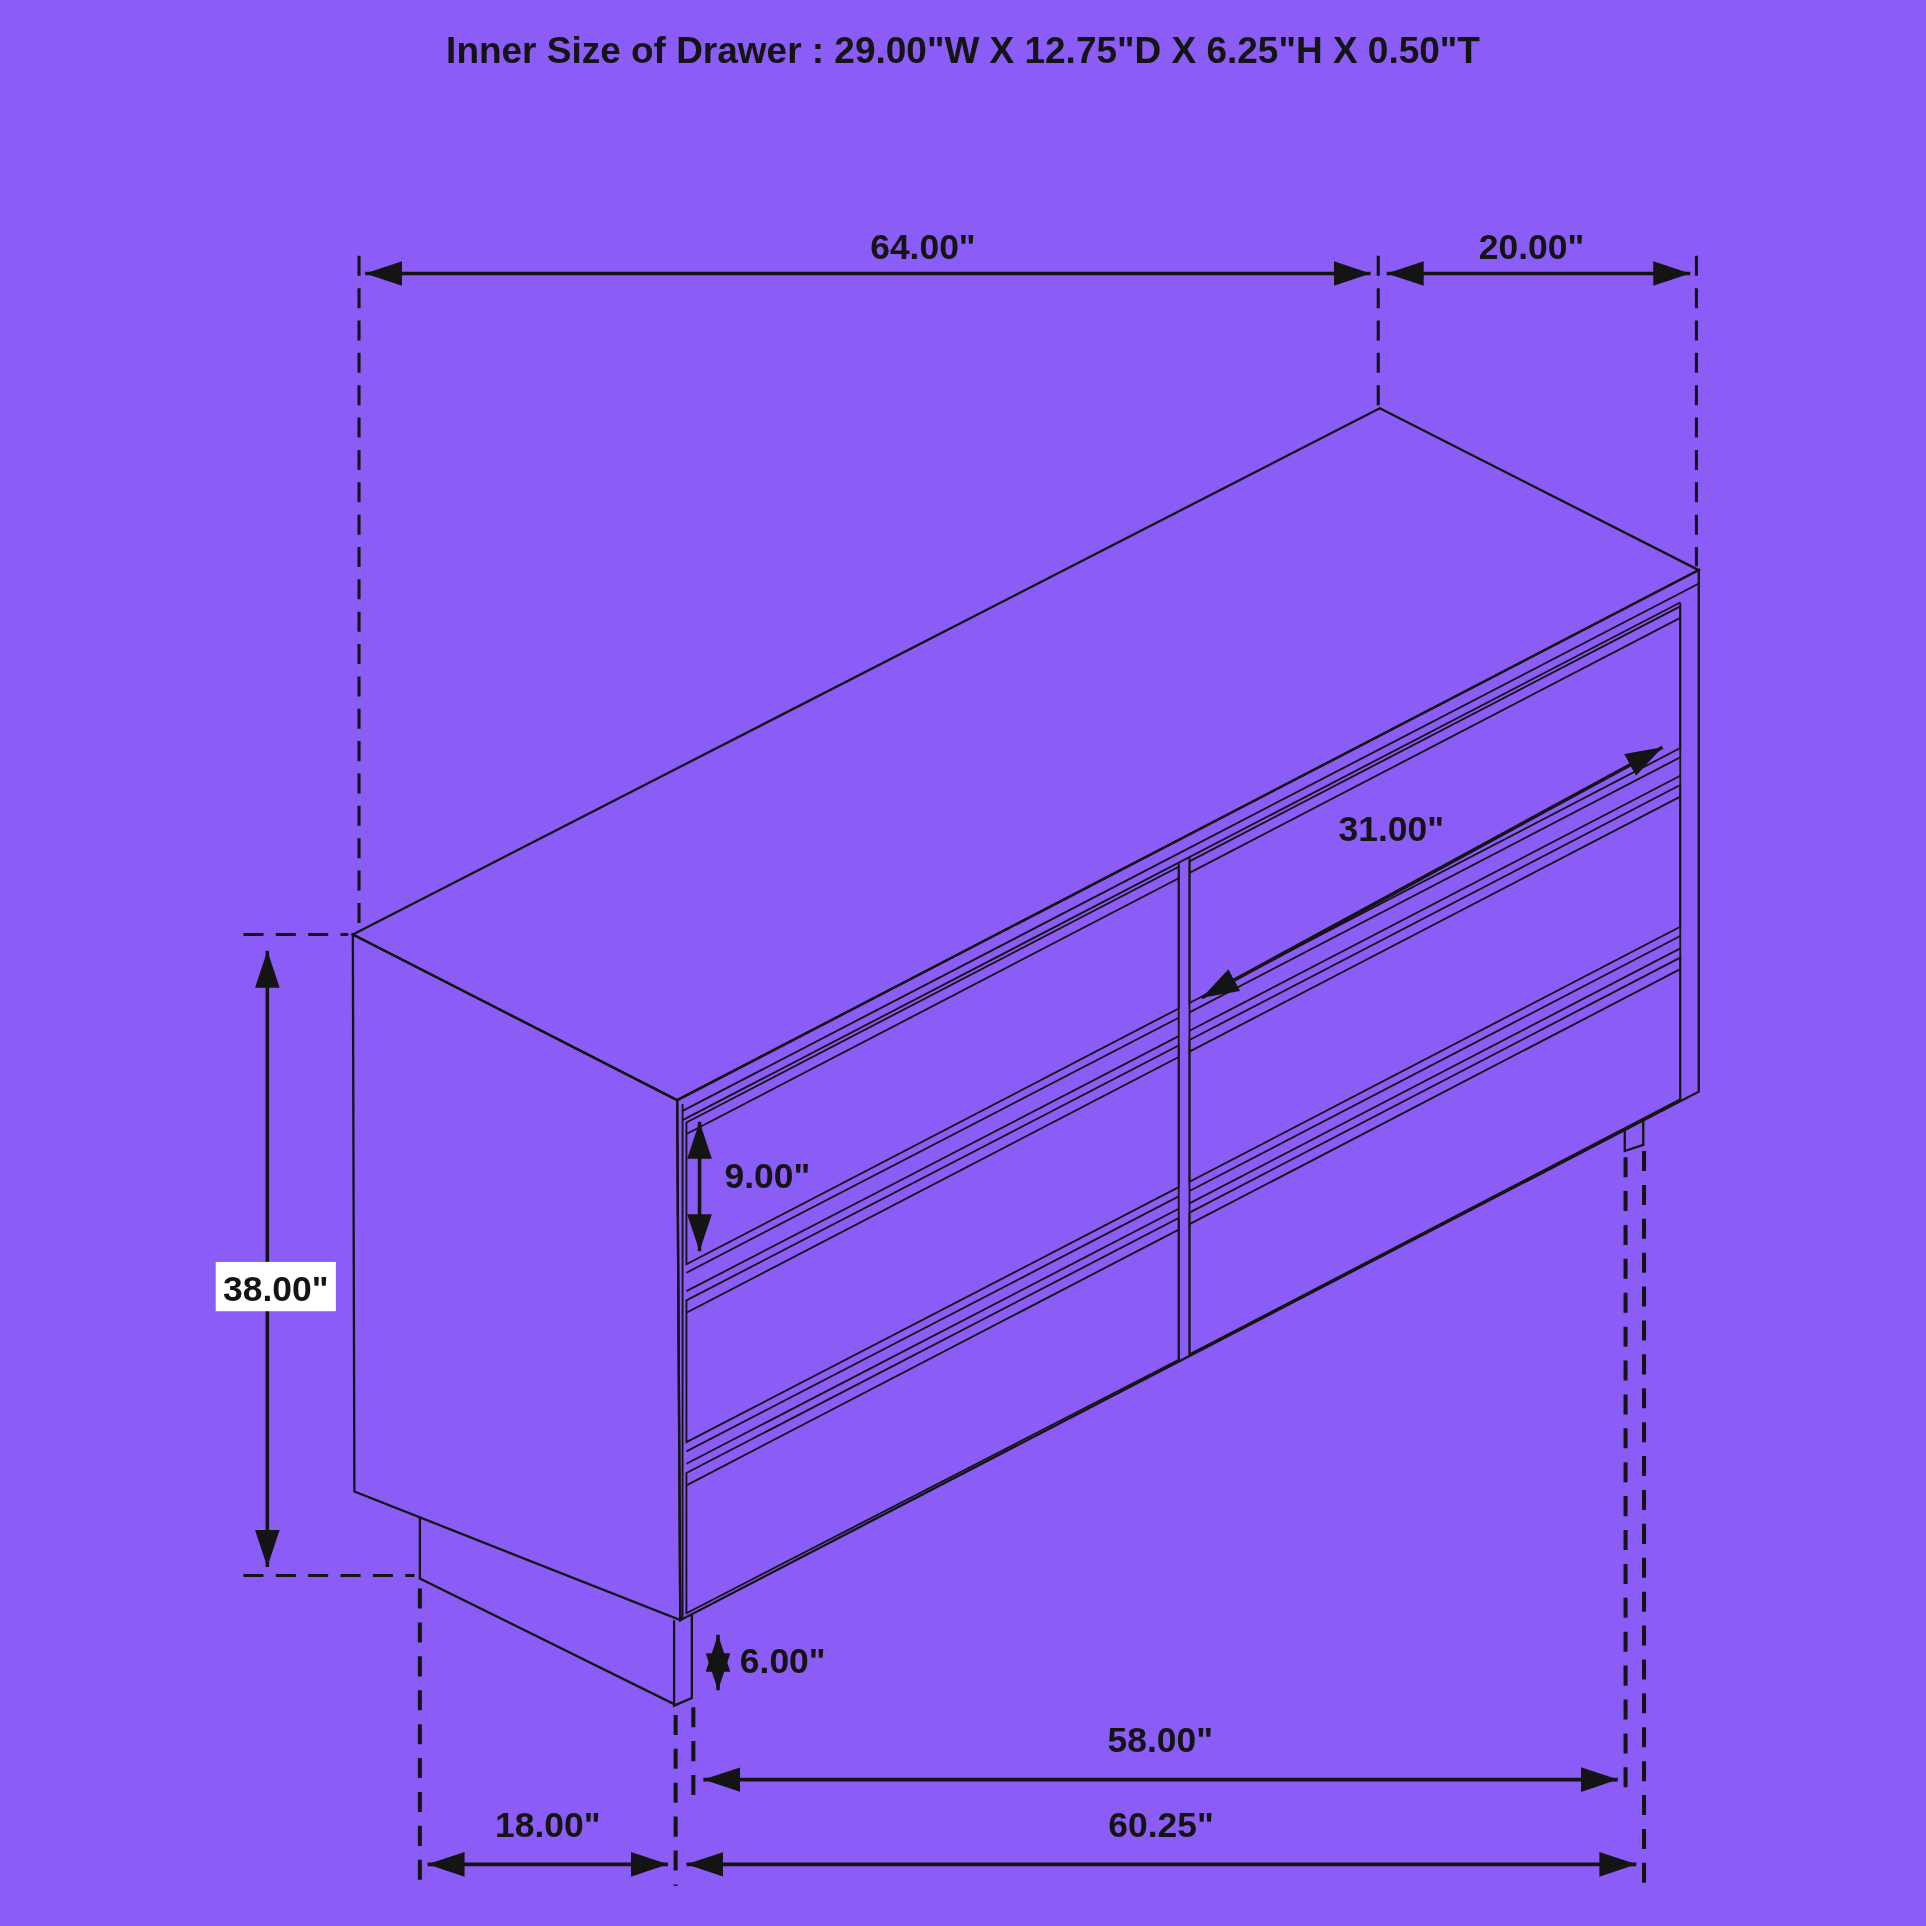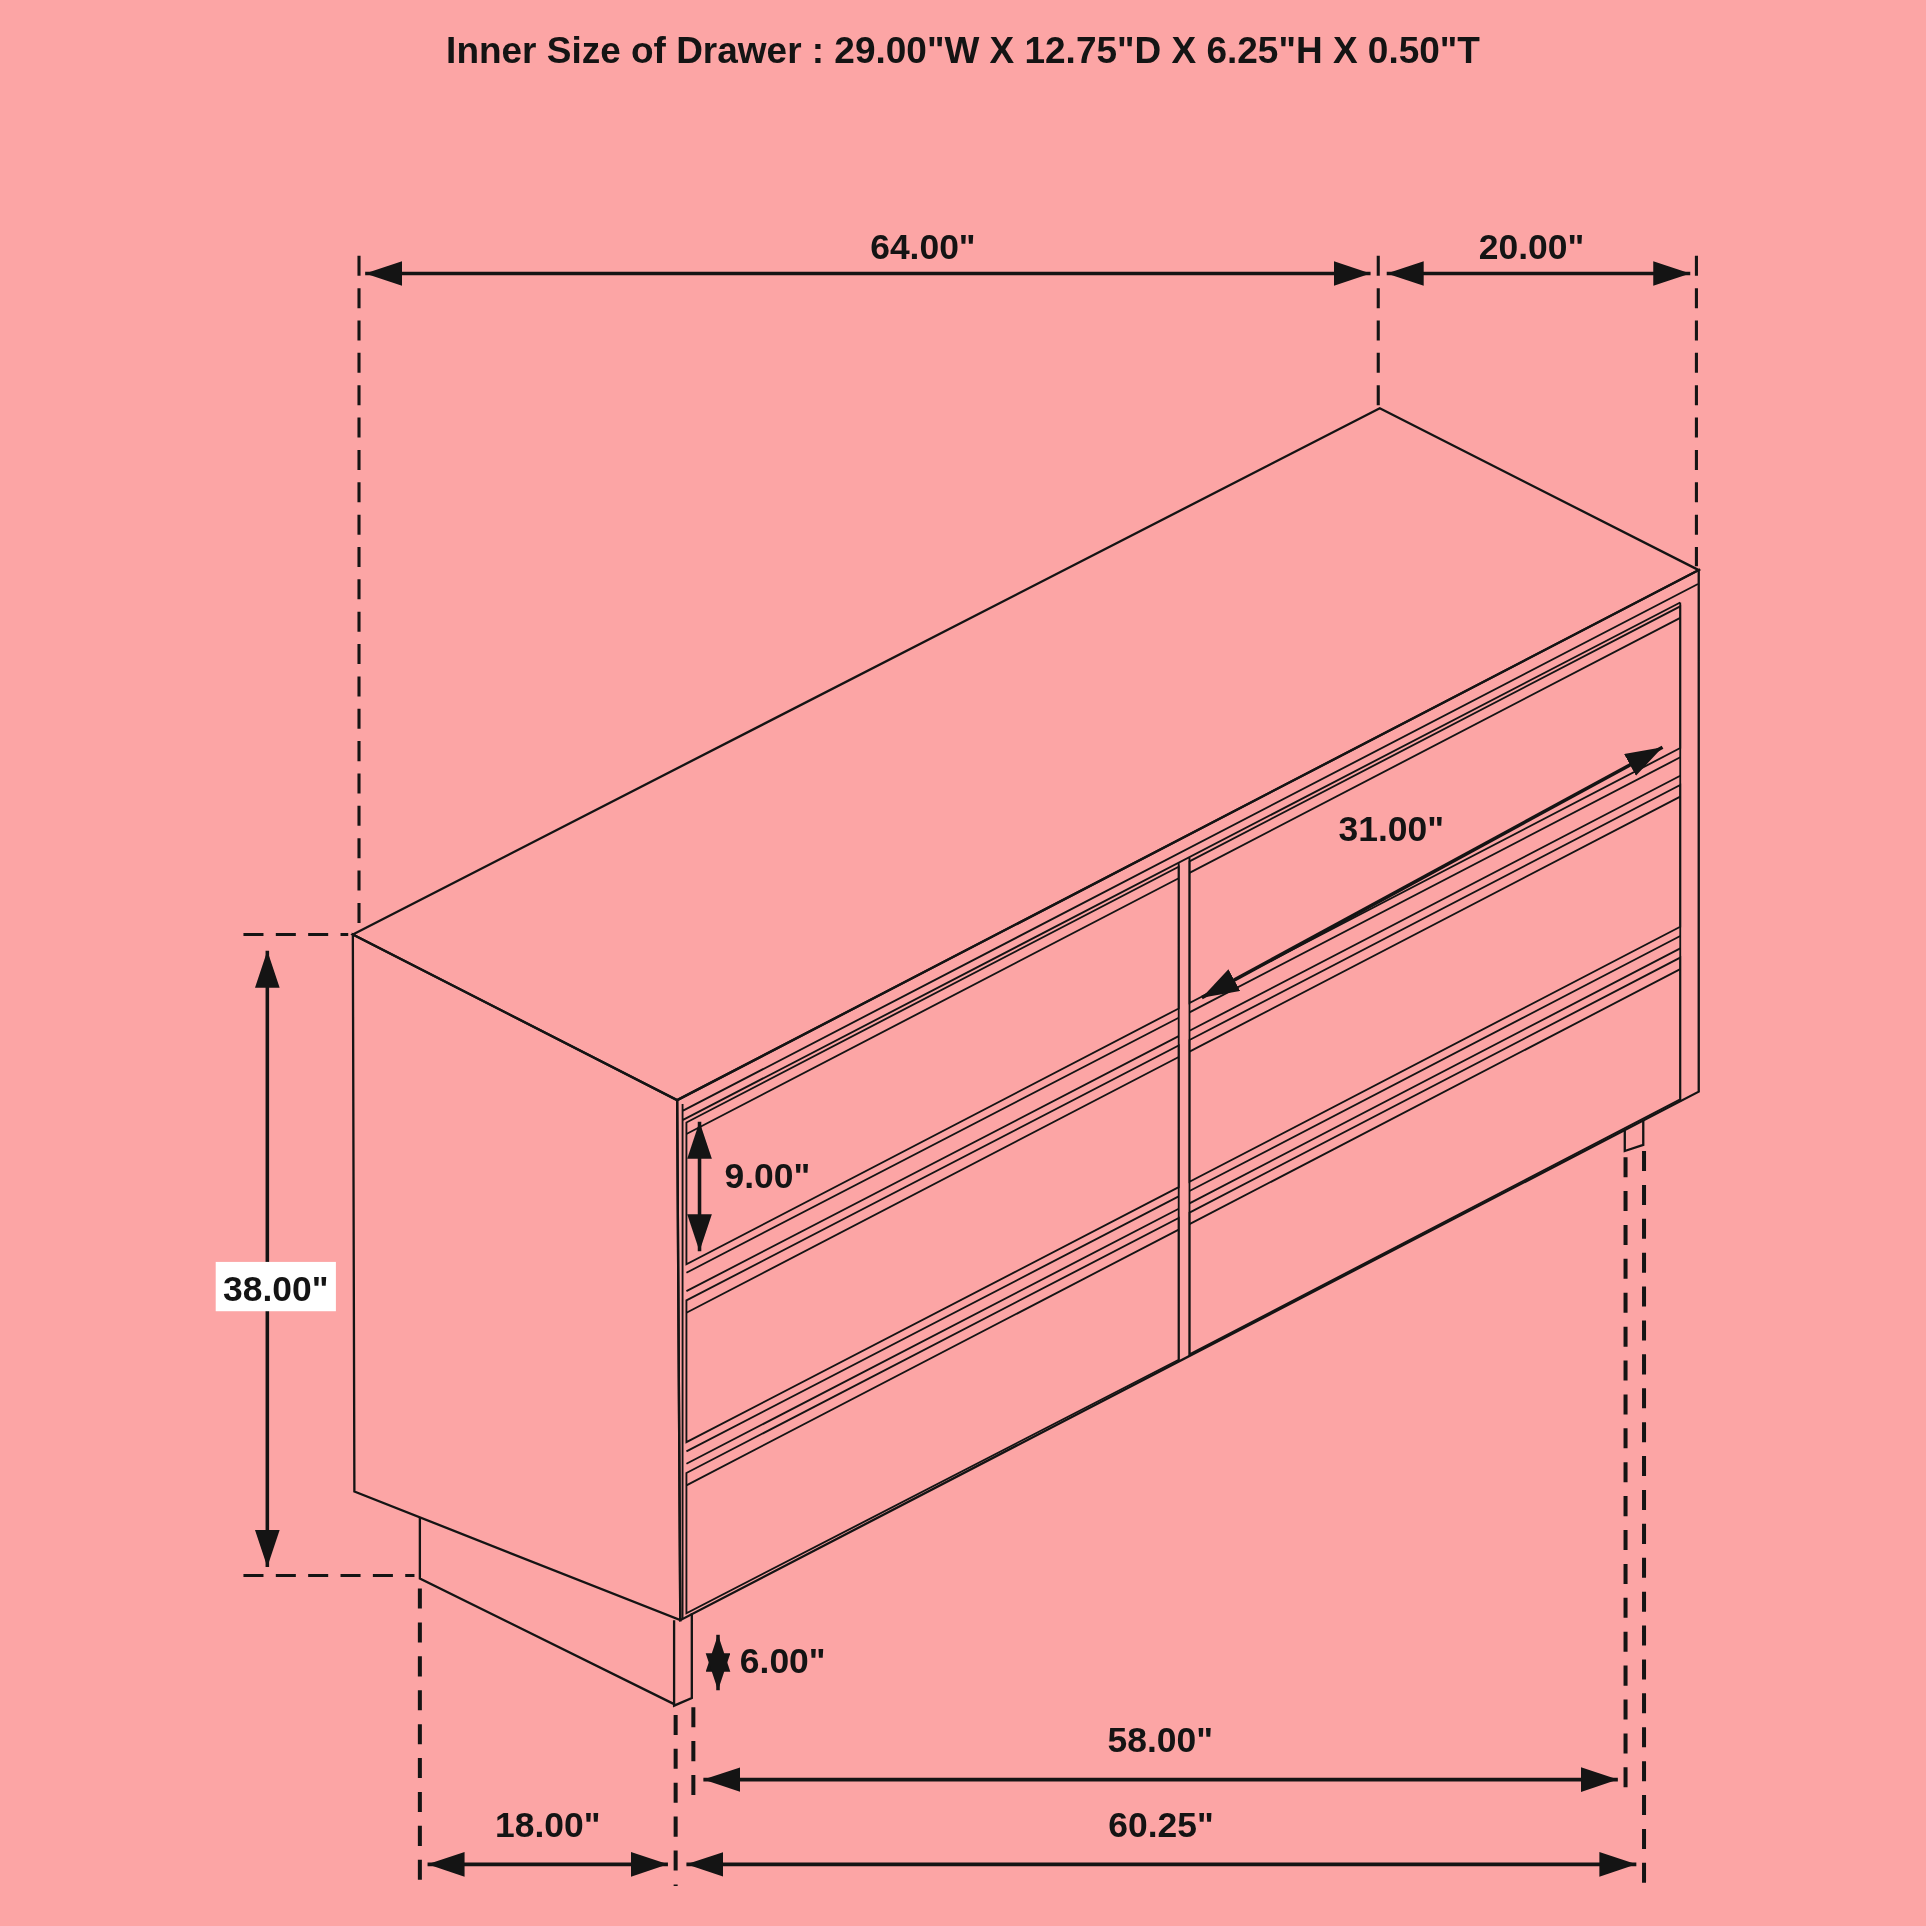--- a/index.html
+++ b/index.html
@@ -7,21 +7,21 @@
     padding: 0;
     background: #ffffff;
     width: 1926px;
     height: 1926px;
     font-family: "Liberation Sans", sans-serif;
   }
   .stage {
     position: relative;
     width: 1926px;
     height: 1926px;
-    background: #fca5a5;
+    background: #8b5cf6;
     overflow: hidden;
   }
   svg { display: block; }
   .solid  { stroke: #141414; stroke-width: 3;   fill: none; }
   .thin   { stroke: #141414; stroke-width: 2.4; fill: none; }
   .dim    { stroke: #141414; stroke-width: 4.6; fill: none; }
   .dashA  { stroke: #141414; stroke-width: 4;   fill: none; stroke-dasharray: 26 16; }
   .dashB  { stroke: #141414; stroke-width: 5.2; fill: none; stroke-dasharray: 26 18; }
   .lbl {
     fill: #141414;

